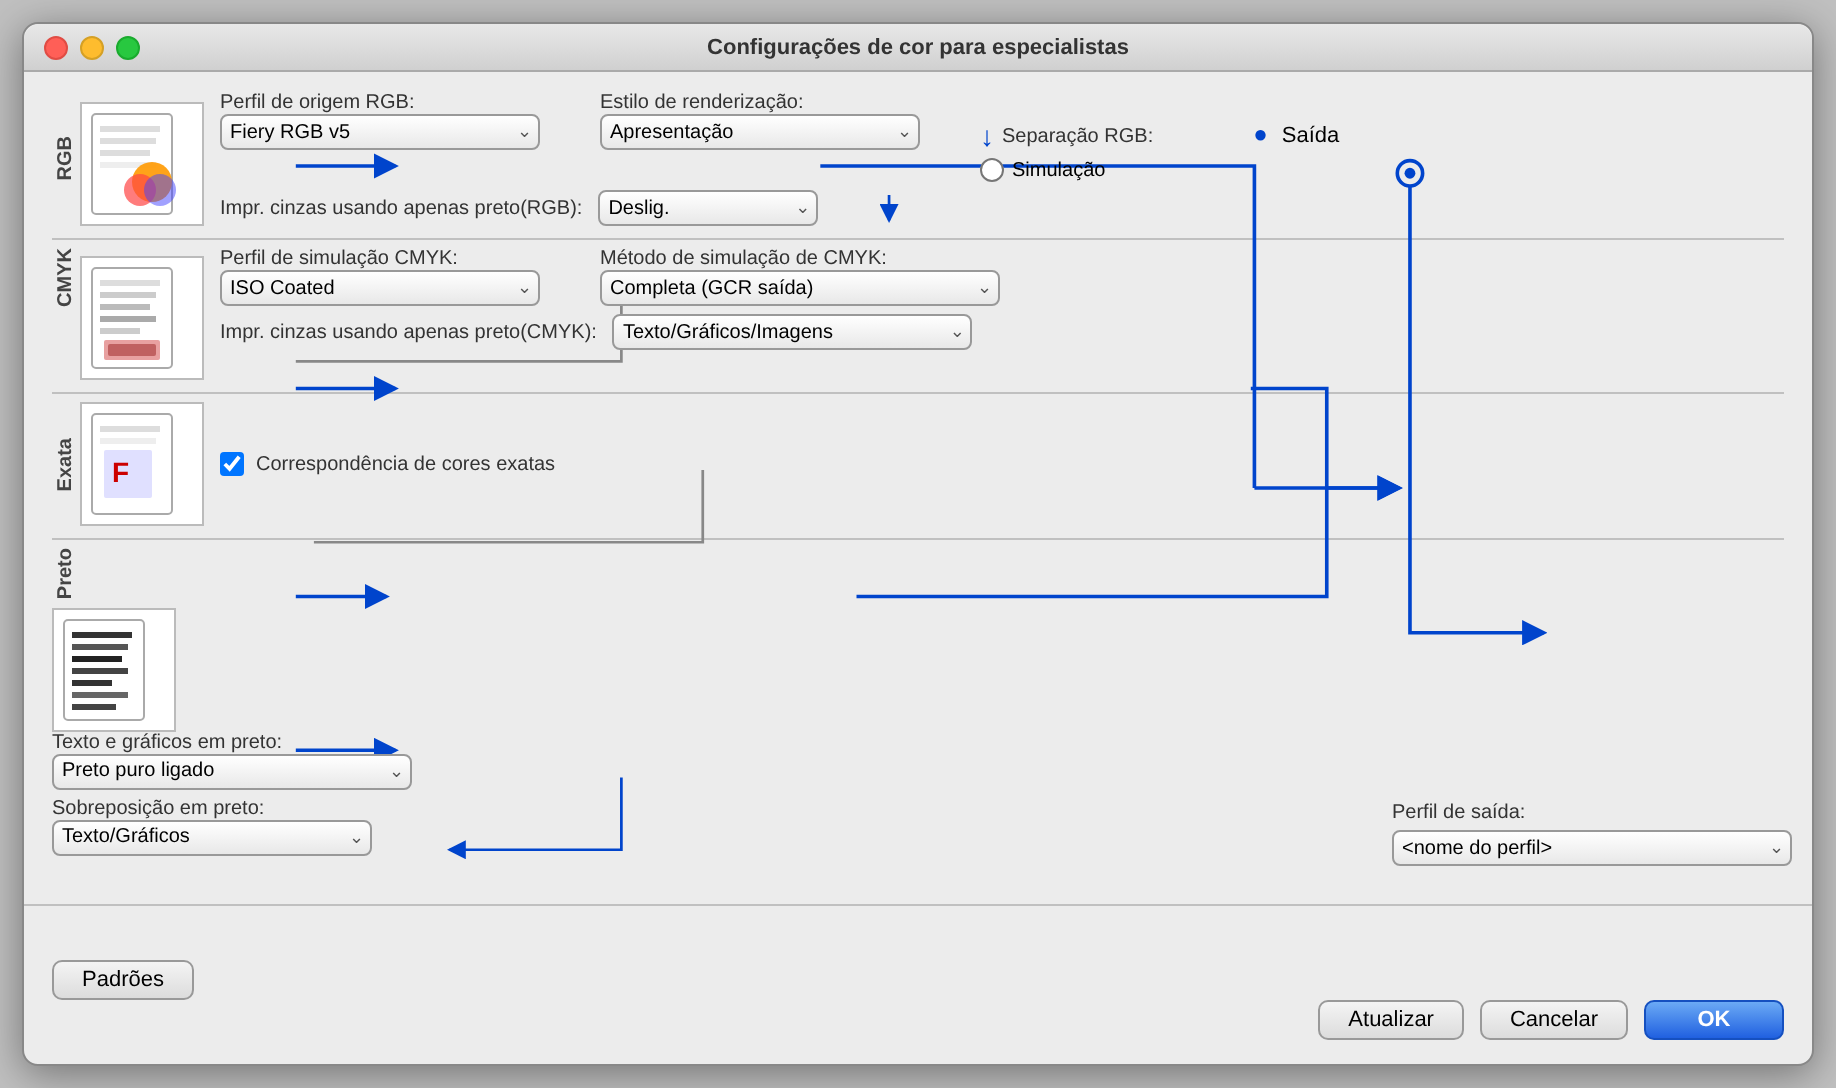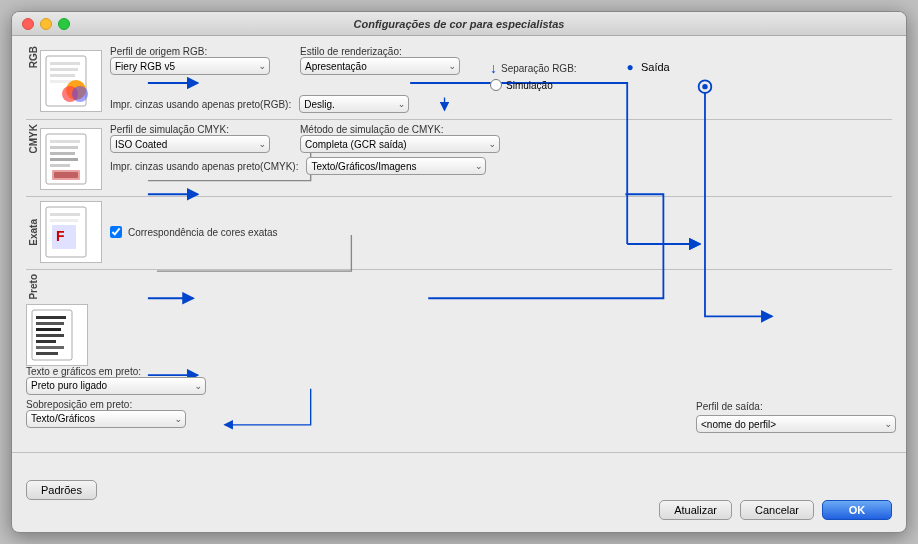--- a/index.html
+++ b/index.html
@@ -28,21 +28,20 @@
     }
     .titlebar {
       background: linear-gradient(to bottom, #e8e8e8, #d0d0d0);
       border-radius: 8px 8px 0 0;
       height: 24px;
       display: flex;
       align-items: center;
       padding: 0 10px;
       border-bottom: 1px solid #aaa;
       position: relative;
-      font-style: italic;
     }
     .traffic-lights {
       display: flex;
       gap: 6px;
     }
     .tl {
       width: 12px;
       height: 12px;
       border-radius: 50%;
       cursor: pointer;
@@ -224,21 +223,21 @@
 
       <line x1="90" y1="290" x2="140" y2="290" stroke="#0044cc" stroke-width="2" marker-end="url(#arrowBlue)"></line>
 
       <polyline points="400,290 660,290 660,230" fill="none" stroke="#0044cc" stroke-width="2"></polyline>
 
       <line x1="90" y1="375" x2="145" y2="375" stroke="#0044cc" stroke-width="2" marker-end="url(#arrowBlue)"></line>
 
       <polyline points="270,390 270,430 175,430" fill="none" stroke="#0044cc" stroke-width="1.5" marker-end="url(#arrowBlue)"></polyline>
     </svg>
 
-    <div style="display:flex; align-items:flex-start; margin-bottom:6px; position:relative; z-index:1;">
+    <div style="display:flex; align-items:center; margin-bottom:6px; position:relative; z-index:1;">
       <div class="vert-label">RGB</div>
 
       <div class="section-icon" style="margin-top:4px; margin-right:8px;">
         <svg width="54" height="54" viewBox="0 0 54 54">
           <rect x="2" y="2" width="40" height="50" rx="2" fill="white" stroke="#aaa"></rect>
           <rect x="6" y="8" width="30" height="3" fill="#ddd"></rect>
           <rect x="6" y="14" width="28" height="3" fill="#ddd"></rect>
           <rect x="6" y="20" width="25" height="3" fill="#ddd"></rect>
           <rect x="6" y="26" width="28" height="3" fill="#eee"></rect>
           <circle cx="32" cy="36" r="10" fill="#f90" opacity="0.9"></circle>

